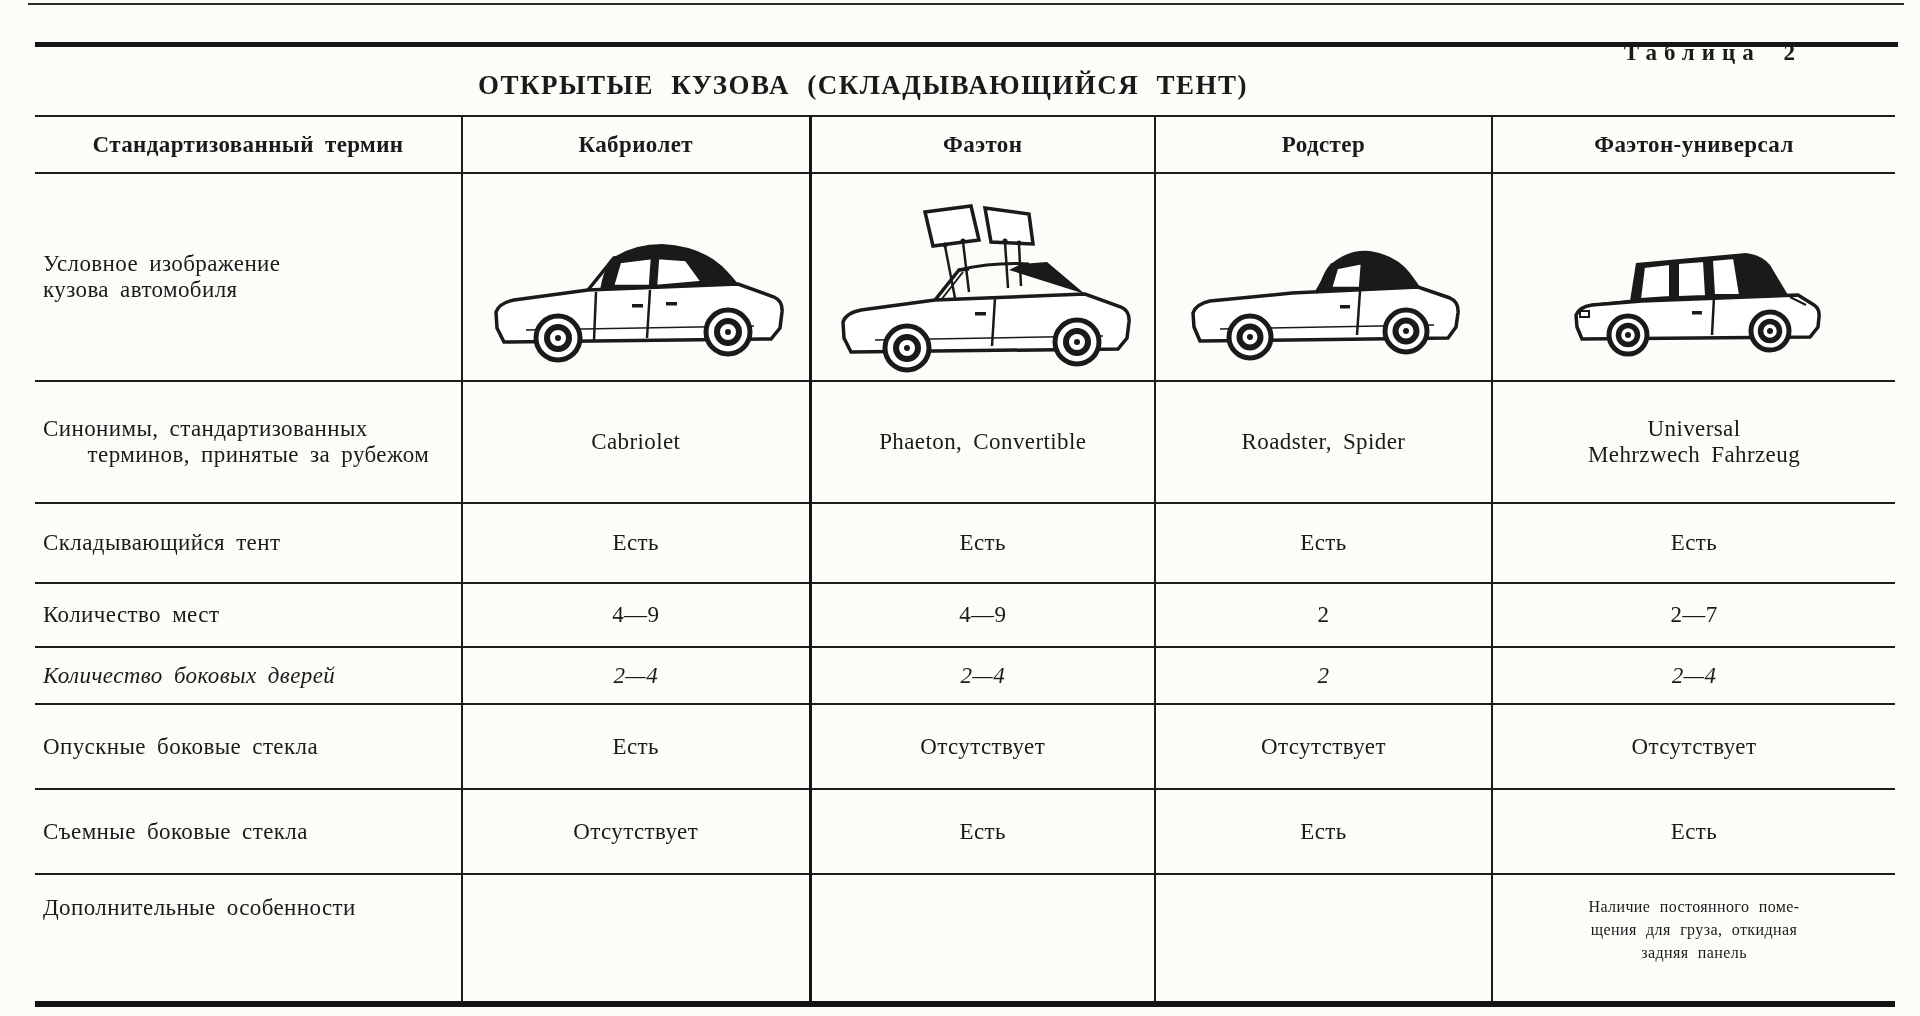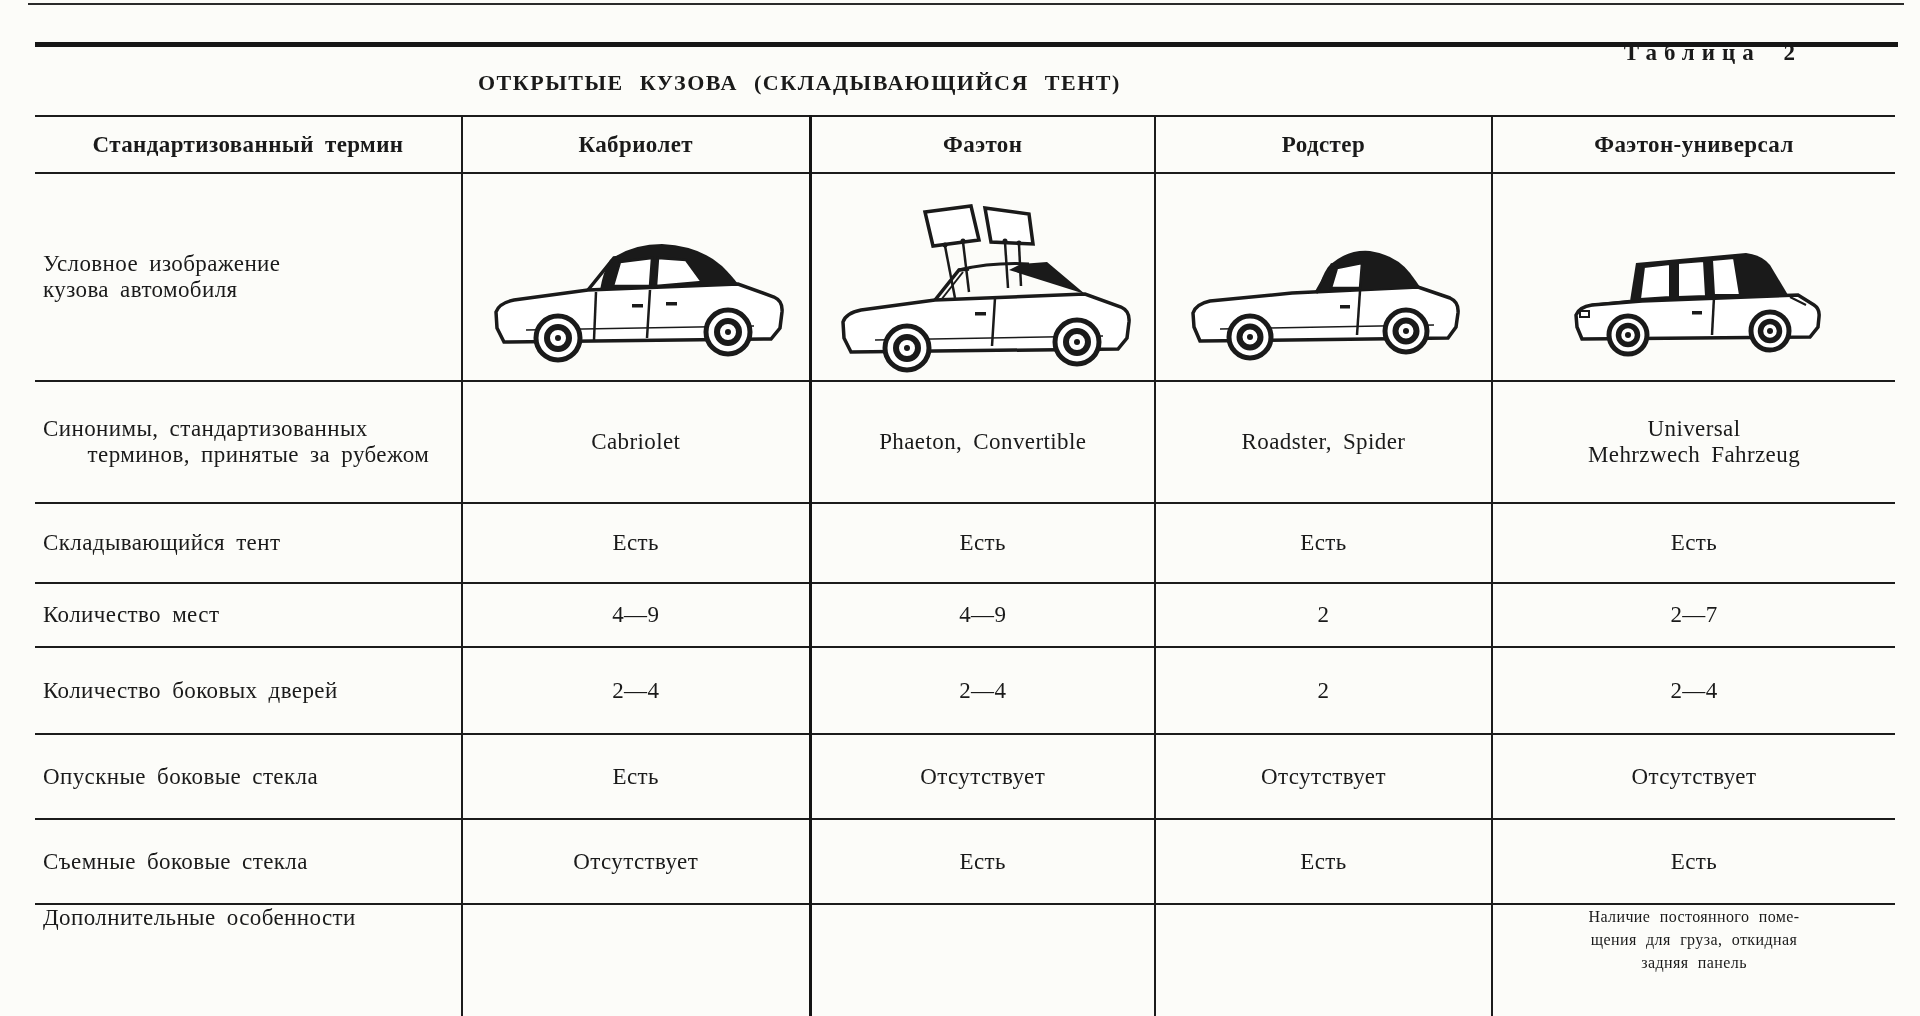--- a/index.html
+++ b/index.html
@@ -12,21 +12,21 @@
     overflow:hidden;
   }
   .edge-rule-top{position:absolute;left:28px;right:16px;top:3px;height:2px;background:#2b2b2b;}
   .table-label{
     position:absolute;top:12px;right:118px;
     font-size:23px;font-weight:600;letter-spacing:7px;word-spacing:10px;margin-top:28px;
   }
   .rule-thick-top{position:absolute;left:35px;right:22px;top:42px;height:5px;background:#161616;}
   .doc-title{
     position:absolute;left:478px;top:70px;
-    font-size:22px;font-weight:600;letter-spacing:1.5px;word-spacing:9px;
+    font-size:27px;font-weight:600;letter-spacing:1.5px;word-spacing:9px;
   }
   table.main{
     position:absolute;left:35px;top:115px;
     width:1860px;
     border-collapse:collapse;table-layout:fixed;
     border-top:2px solid #1c1c1c;
     border-bottom:6px solid #141414;
   }
   table.main td{
     border-bottom:2px solid #1c1c1c;
@@ -41,25 +41,25 @@
   td.c-phaeton{border-left:3px solid #141414;}
   td.c-label{text-align:left;padding-left:6px;}
   tr.r-header{height:57px;}
   tr.r-header td{text-align:center;font-weight:600;}
   tr.r-image{height:193px;}
   tr.r-image td{text-align:center;}
   tr.r-image td.c-label{text-align:left;}
   tr.r-syn{height:122px;}
   tr.r-tent{height:80px;}
   tr.r-seats{height:64px;}
-  tr.r-doors{height:87px;}
+  tr.r-doors{height:57px;font-style:italic;}
   tr.r-w1{height:85px;}
   tr.r-w2{height:85px;}
   tr.r-extra{height:130px;}
-  tr.r-extra td{vertical-align:top;border-bottom:none;}
+  tr.r-extra td{vertical-align:top;padding-top:20px;border-bottom:none;}
   tr.r-extra td.c-universal{font-size:16px;line-height:1.45;}
   .car{display:inline-block;vertical-align:middle;}
   .car *{vector-effect:none;}
 </style>
 </head>
 <body>
 
 <div class="page">
 
   <div class="edge-rule-top"></div>

